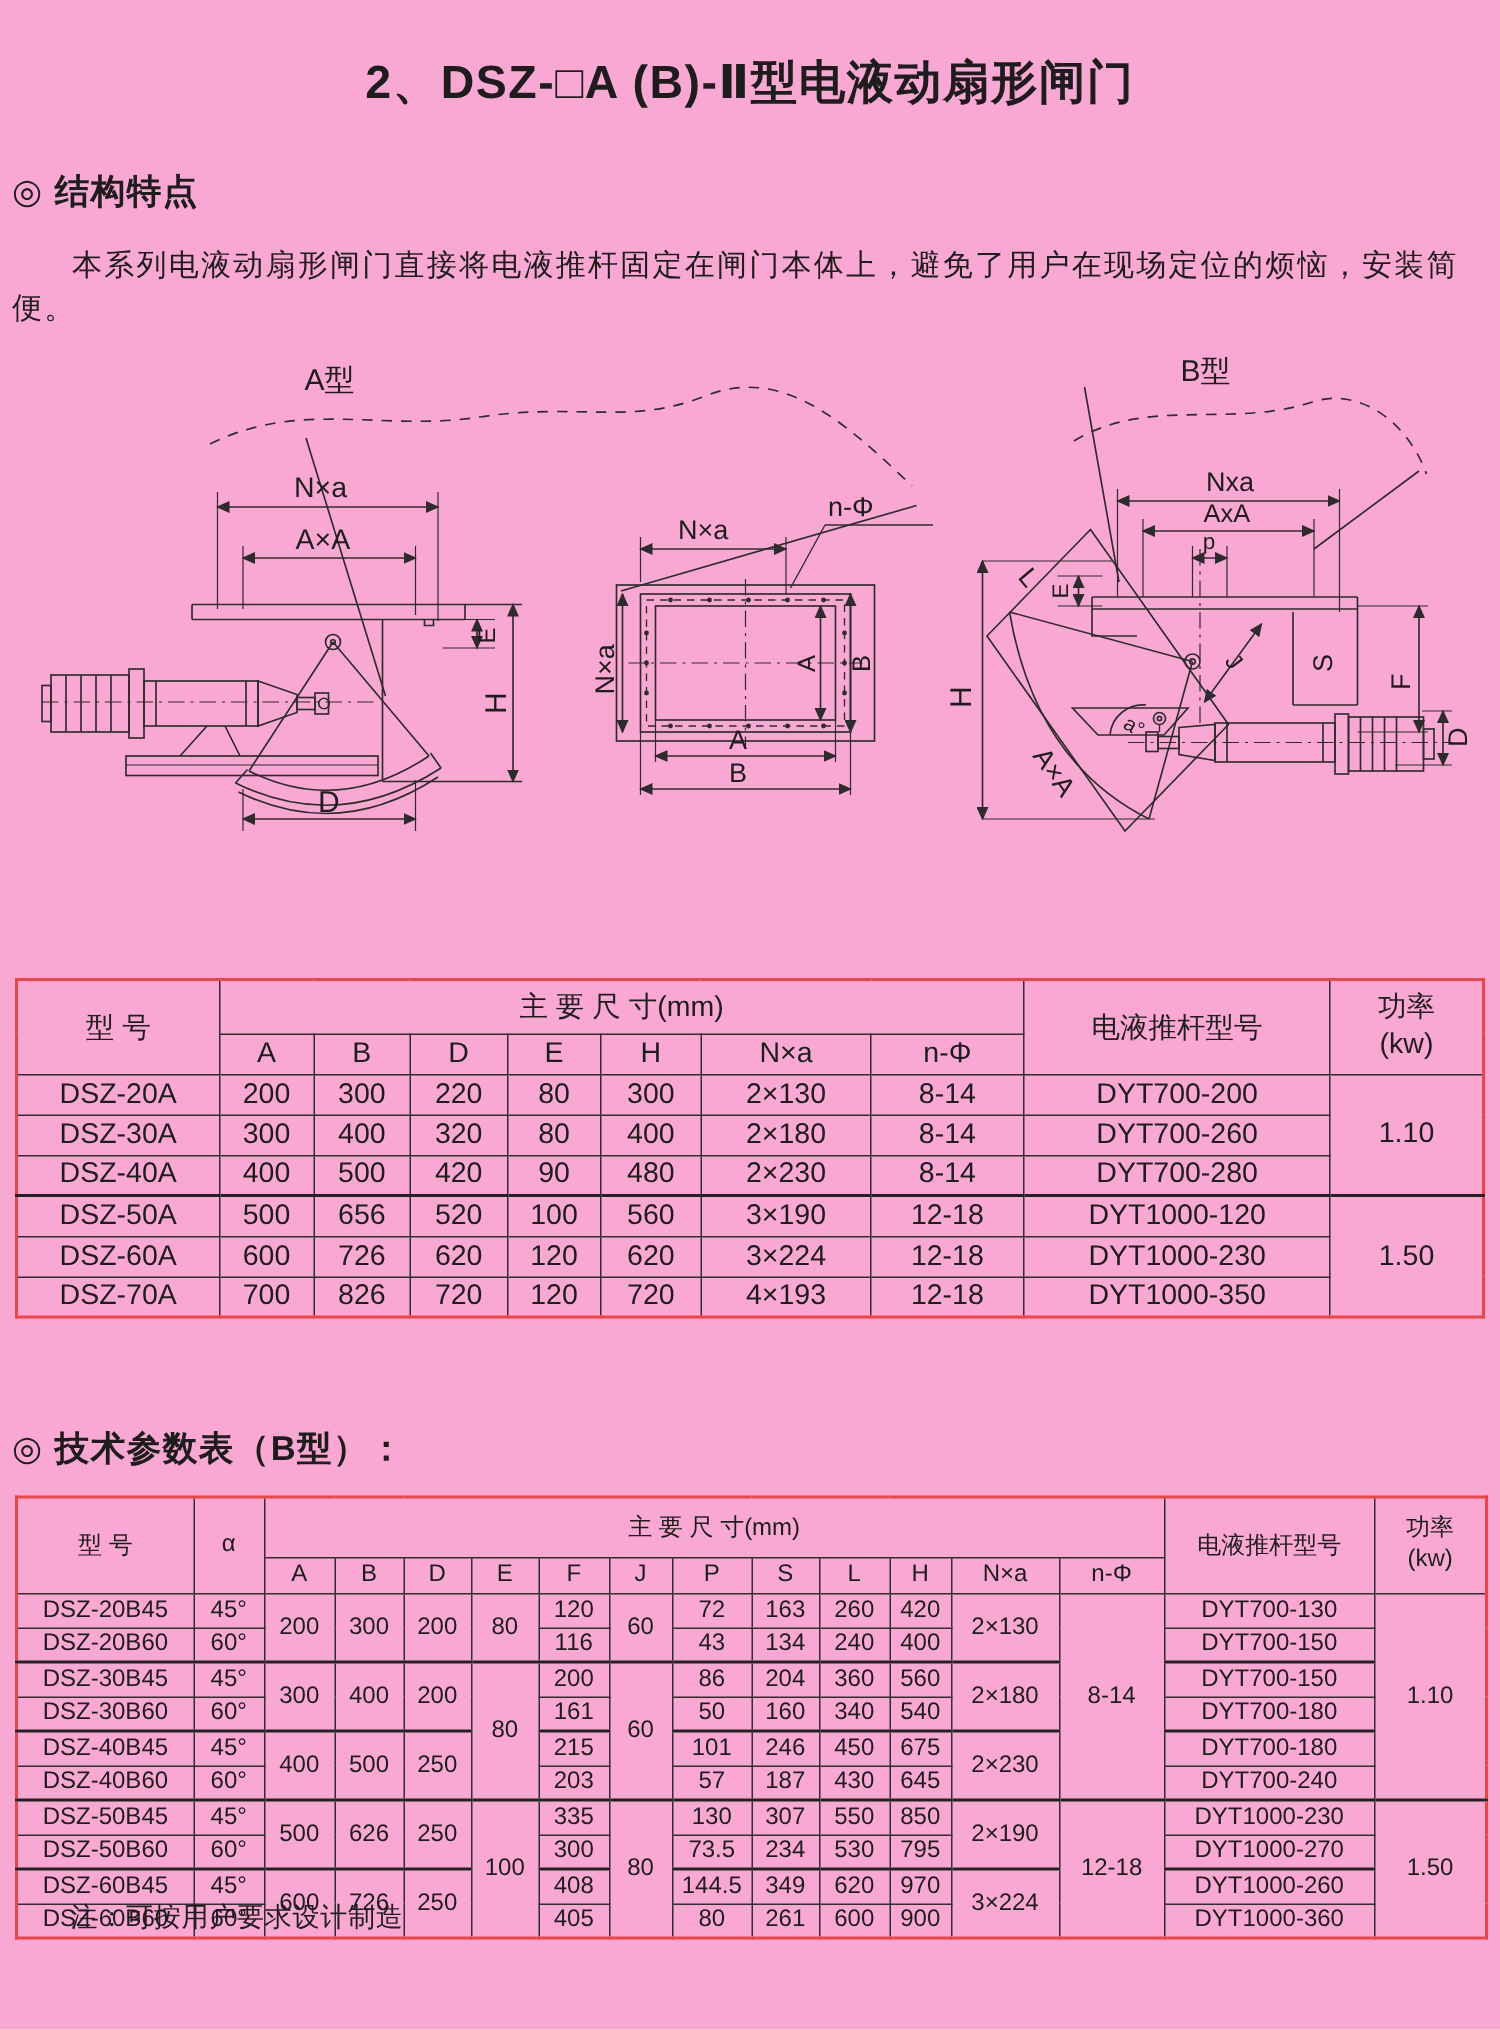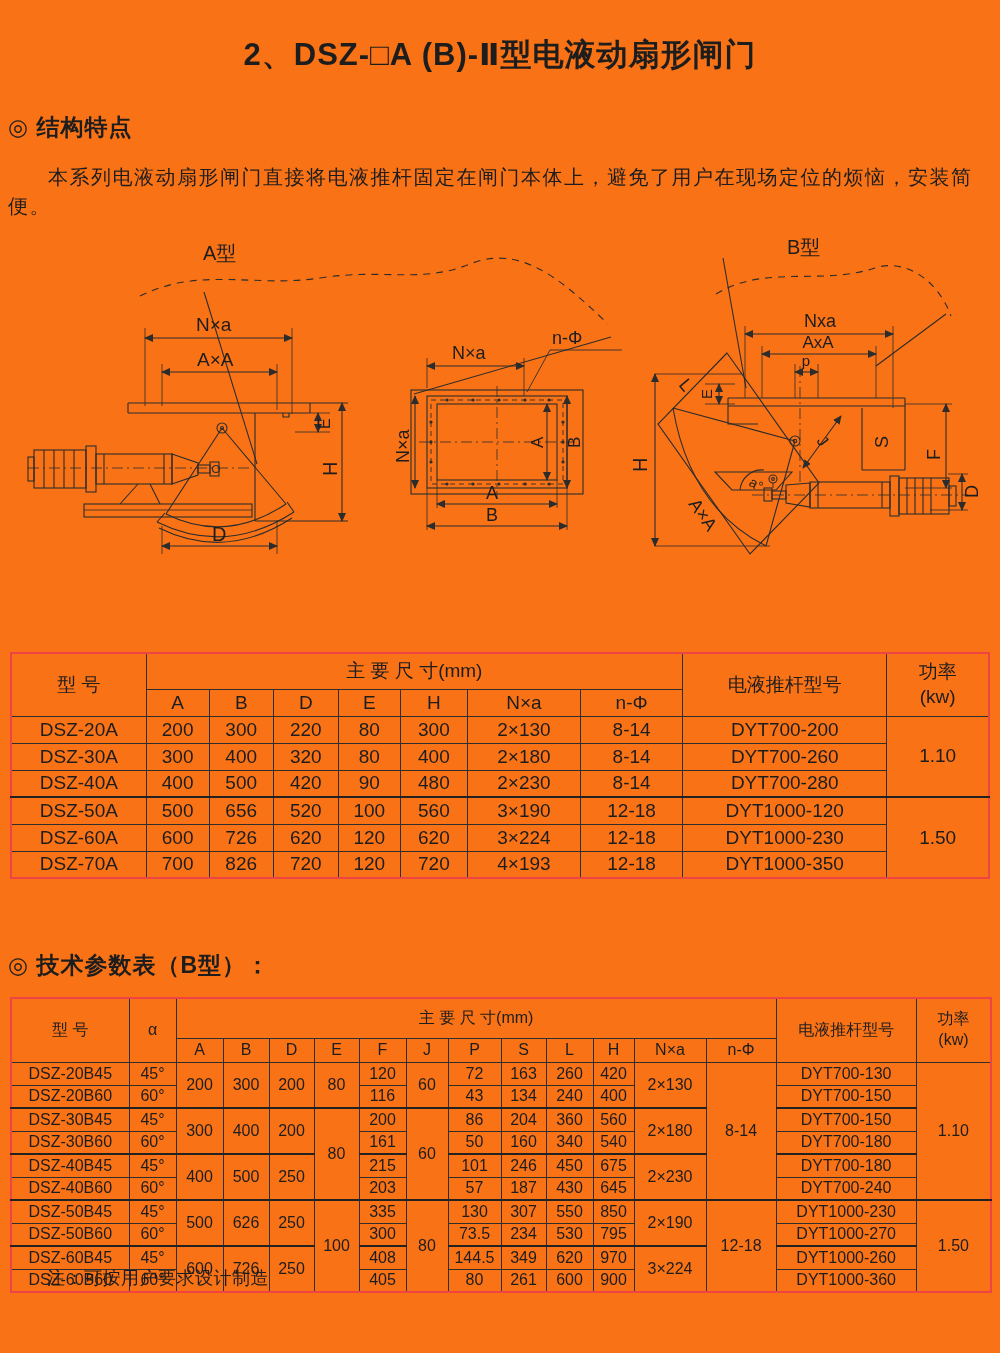--- a/index.html
+++ b/index.html
@@ -1,16 +1,16 @@
 <!DOCTYPE html>
 <html><head>
 <meta charset="utf-8">
 <style>
   html,body{margin:0;padding:0;background:#e9e9e7;}
-  #page{position:relative;width:1000px;height:1353px;background:#f97316;
+  #page{position:relative;width:1000px;height:1353px;background:#f9a8d4;
         font-family:"Liberation Sans","DejaVu Sans",sans-serif;color:#1d1d1d;overflow:hidden;}
   .title{position:absolute;top:34px;left:0;width:100%;text-align:center;
          font-size:31px;font-weight:bold;letter-spacing:1px;}
   .sec-h{position:absolute;left:8px;font-size:23px;font-weight:bold;letter-spacing:1px;}
   .para{position:absolute;top:163px;left:8px;width:986px;font-size:20px;line-height:1.45;
         letter-spacing:1.5px;text-indent:2em;}
   .note{position:absolute;left:8px;font-size:18px;letter-spacing:0.5px;}
   svg.diag{position:absolute;top:238px;left:0;}
   svg.diag text{fill:#1d1d1d;font-family:"Liberation Sans","DejaVu Sans",sans-serif;}
   table.t{position:absolute;left:10px;width:980px;border-collapse:collapse;table-layout:fixed;

